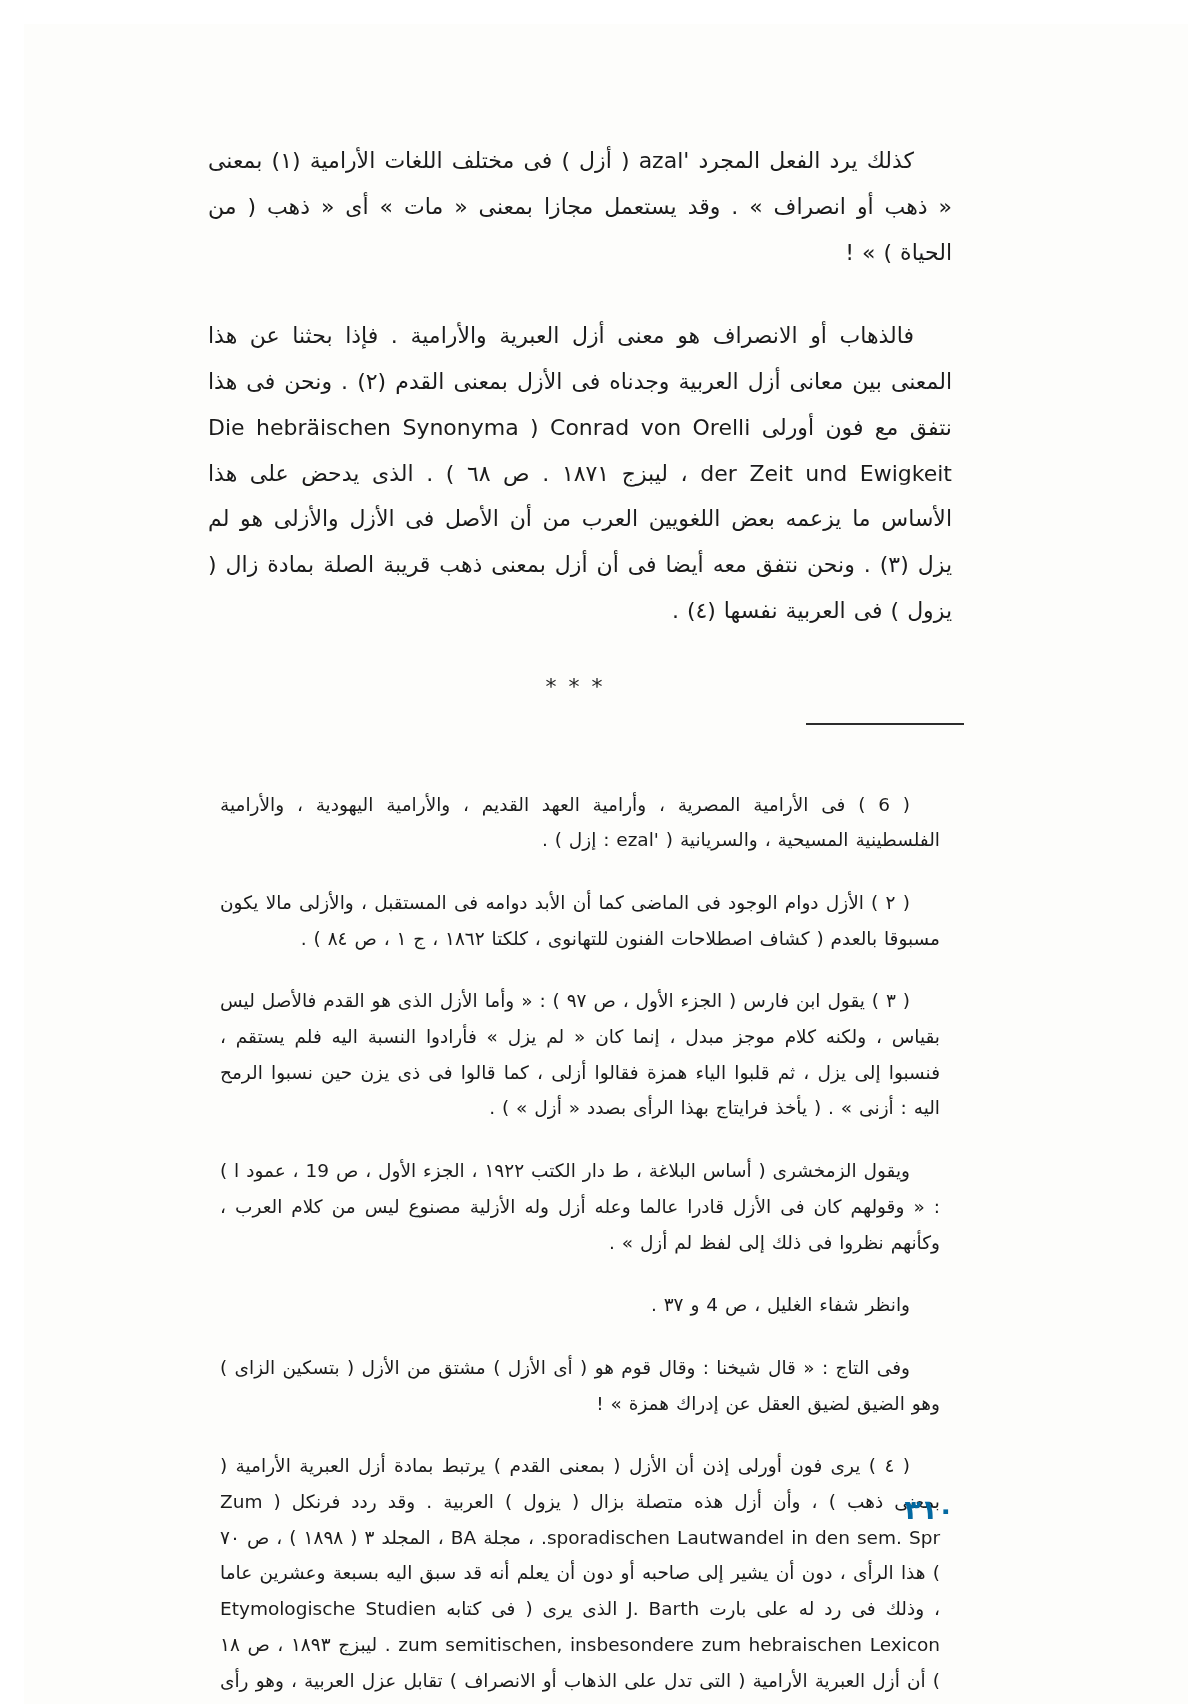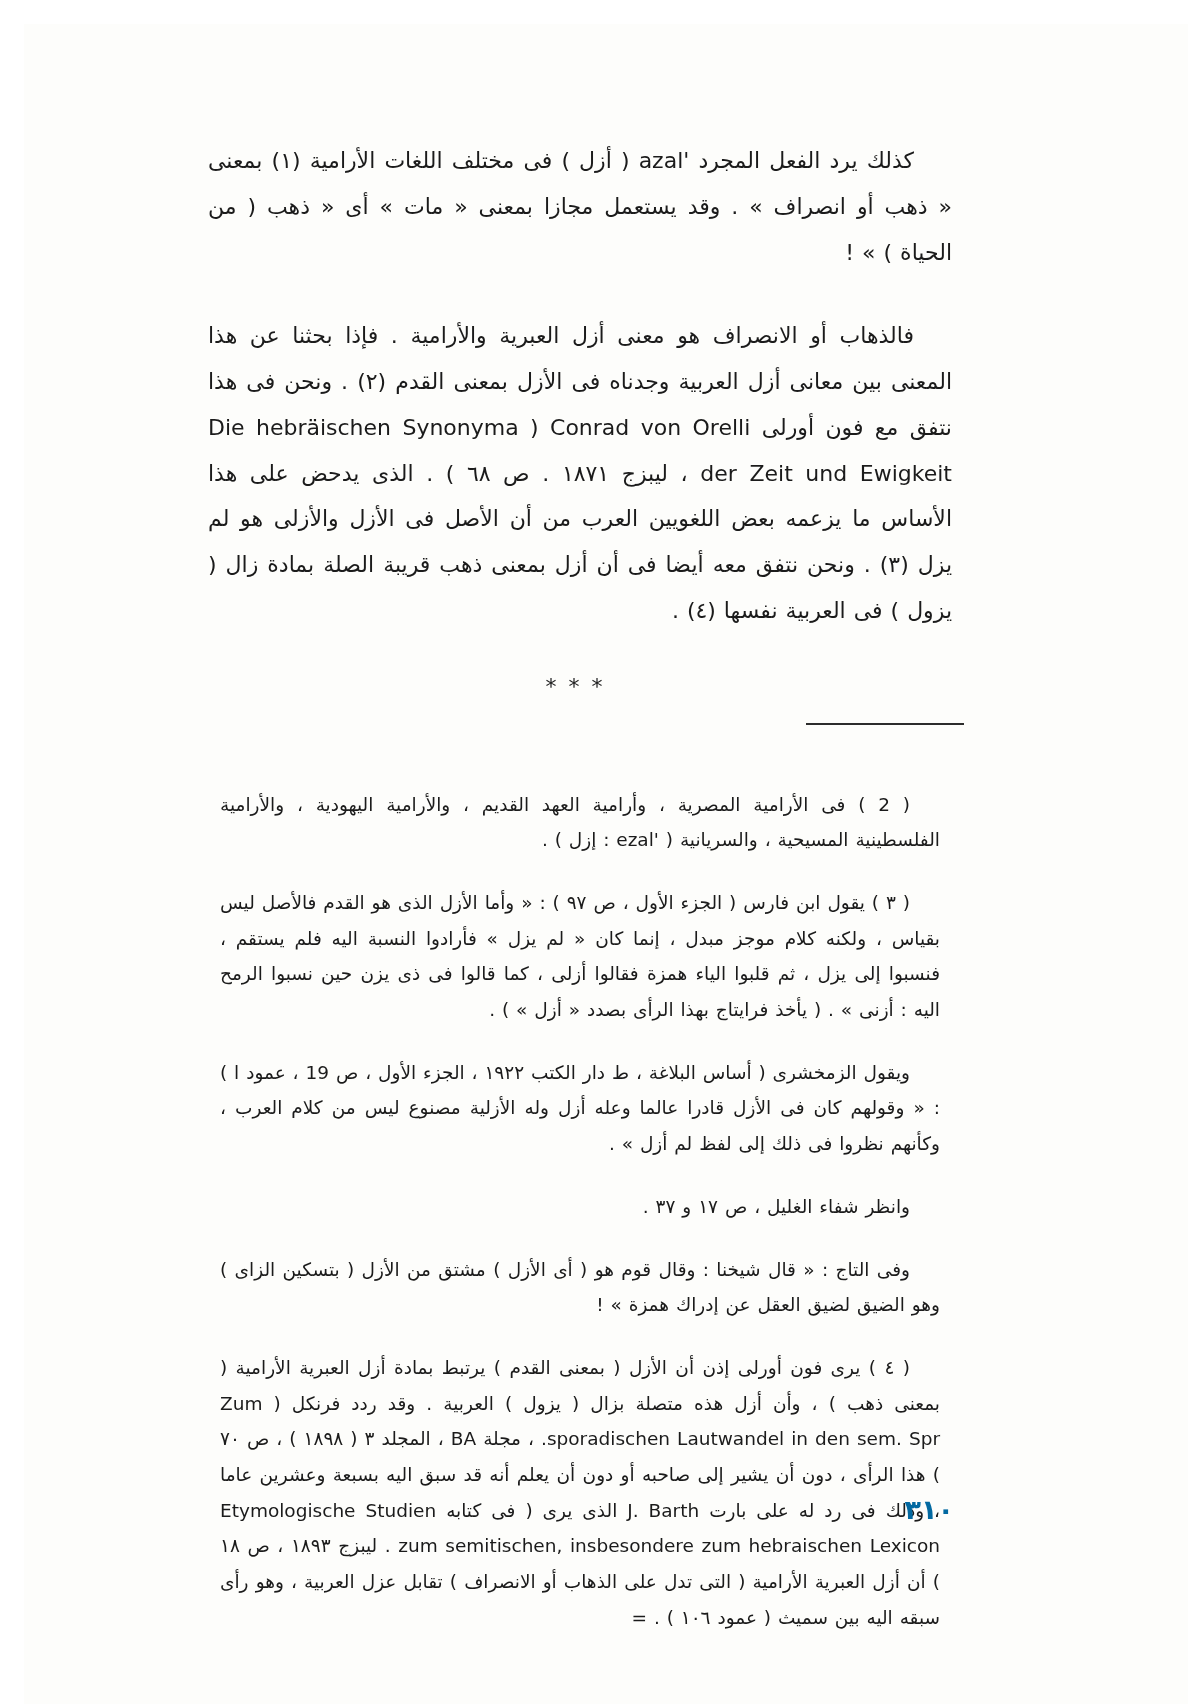--- a/index.html
+++ b/index.html
@@ -70,24 +70,25 @@
   <div class="text-block">
 
     <p class="para">كذلك يرد الفعل المجرد 'azal ( أزل ) فى مختلف اللغات الأرامية (١) بمعنى « ذهب أو انصراف » . وقد يستعمل مجازا بمعنى « مات » أى « ذهب ( من الحياة ) » !</p>
     <p class="para">فالذهاب أو الانصراف هو معنى أزل العبرية والأرامية . فإذا بحثنا عن هذا المعنى بين معانى أزل العربية وجدناه فى الأزل بمعنى القدم (٢) . ونحن فى هذا نتفق مع فون أورلى Conrad von Orelli ( Die hebräischen Synonyma der Zeit und Ewigkeit ، ليبزج ١٨٧١ . ص ٦٨ ) . الذى يدحض على هذا الأساس ما يزعمه بعض اللغويين العرب من أن الأصل فى الأزل والأزلى هو لم يزل (٣) . ونحن نتفق معه أيضا فى أن أزل بمعنى ذهب قريبة الصلة بمادة زال ( يزول ) فى العربية نفسها (٤) .</p>
 
     <div class="stars">***</div>
 
     <div class="fn-rule"></div>
 
     <div class="footnotes">
-      <p class="fn">( 2 ) فى الأرامية المصرية ، وأرامية العهد القديم ، والأرامية اليهودية ، والأرامية الفلسطينية المسيحية ، والسريانية ( 'ezal : إزل ) .</p>
+      <p class="fn">( 6 ) فى الأرامية المصرية ، وأرامية العهد القديم ، والأرامية اليهودية ، والأرامية الفلسطينية المسيحية ، والسريانية ( 'ezal : إزل ) .</p>
+      <p class="fn">( ٢ ) الأزل دوام الوجود فى الماضى كما أن الأبد دوامه فى المستقبل ، والأزلى مالا يكون مسبوقا بالعدم ( كشاف اصطلاحات الفنون للتهانوى ، كلكتا ١٨٦٢ ، ج ١ ، ص ٨٤ ) .</p>
       <p class="fn">( ٣ ) يقول ابن فارس ( الجزء الأول ، ص ٩٧ ) : « وأما الأزل الذى هو القدم فالأصل ليس بقياس ، ولكنه كلام موجز مبدل ، إنما كان « لم يزل » فأرادوا النسبة اليه فلم يستقم ، فنسبوا إلى يزل ، ثم قلبوا الياء همزة فقالوا أزلى ، كما قالوا فى ذى يزن حين نسبوا الرمح اليه : أزنى » . ( يأخذ فرايتاج بهذا الرأى بصدد « أزل » ) .</p>
       <p class="fn">ويقول الزمخشرى ( أساس البلاغة ، ط دار الكتب ١٩٢٢ ، الجزء الأول ، ص 19 ، عمود ا ) : « وقولهم كان فى الأزل قادرا عالما وعله أزل وله الأزلية مصنوع ليس من كلام العرب ، وكأنهم نظروا فى ذلك إلى لفظ لم أزل » .</p>
-      <p class="fn">وانظر شفاء الغليل ، ص ١٧ و ٣٧ .</p>
+      <p class="fn">وانظر شفاء الغليل ، ص 4 و ٣٧ .</p>
       <p class="fn">وفى التاج : « قال شيخنا : وقال قوم هو ( أى الأزل ) مشتق من الأزل ( بتسكين الزاى ) وهو الضيق لضيق العقل عن إدراك همزة » !</p>
       <p class="fn">( ٤ ) يرى فون أورلى إذن أن الأزل ( بمعنى القدم ) يرتبط بمادة أزل العبرية الأرامية ( بمعنى ذهب ) ، وأن أزل هذه متصلة بزال ( يزول ) العربية . وقد ردد فرنكل ( Zum sporadischen Lautwandel in den sem. Spr. ، مجلة BA ، المجلد ٣ ( ١٨٩٨ ) ، ص ٧٠ ) هذا الرأى ، دون أن يشير إلى صاحبه أو دون أن يعلم أنه قد سبق اليه بسبعة وعشرين عاما ، وذلك فى رد له على بارت J. Barth الذى يرى ( فى كتابه Etymologische Studien zum semitischen, insbesondere zum hebraischen Lexicon . ليبزج ١٨٩٣ ، ص ١٨ ) أن أزل العبرية الأرامية ( التى تدل على الذهاب أو الانصراف ) تقابل عزل العربية ، وهو رأى سبقه اليه بين سميث ( عمود ١٠٦ ) . =</p>
     </div>
 
   </div>
 
   <div class="page-number">٣١٠</div>
 </div>
 
 </body></html>

